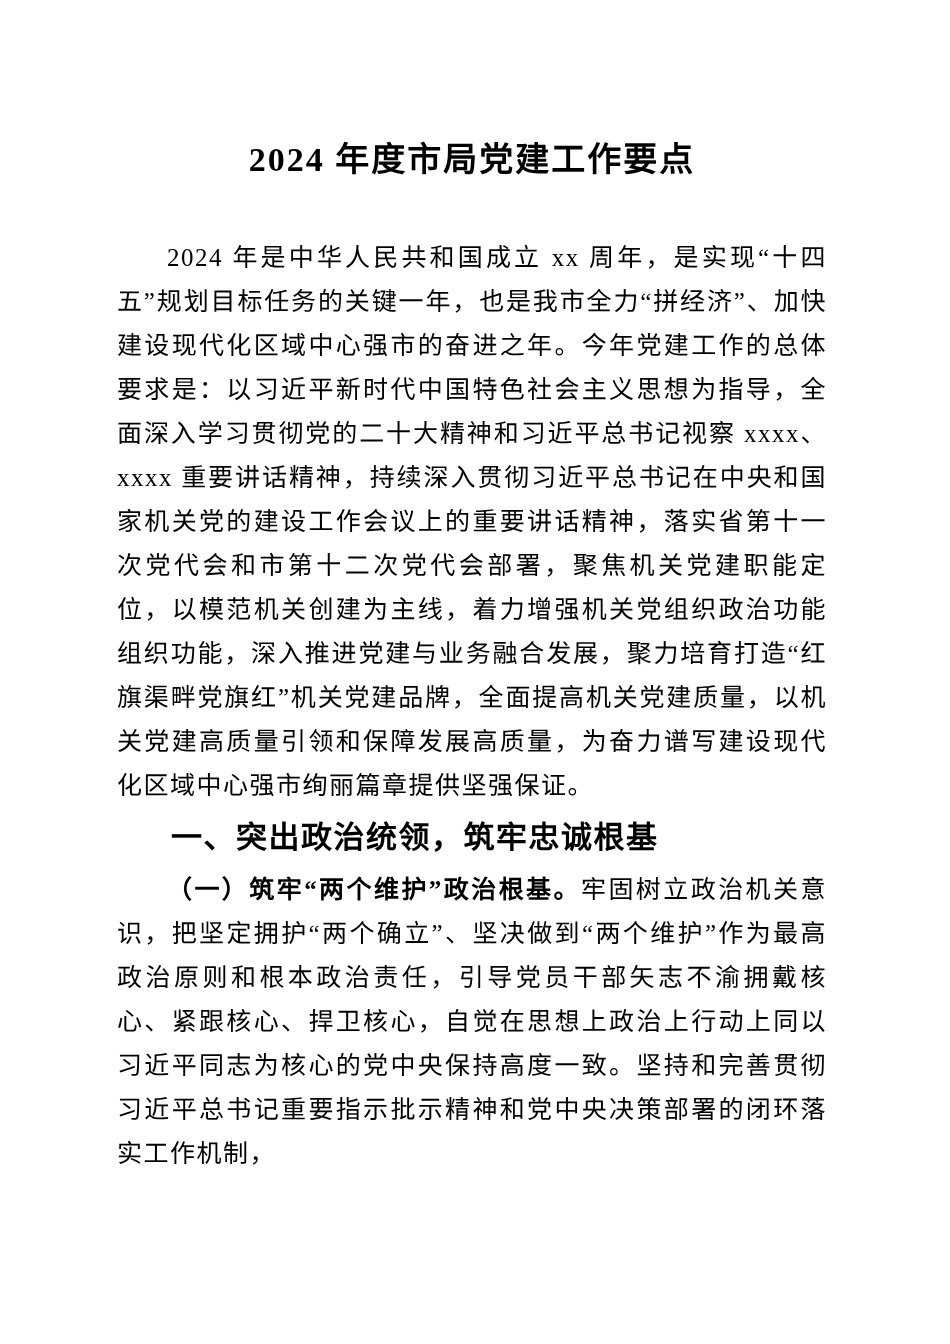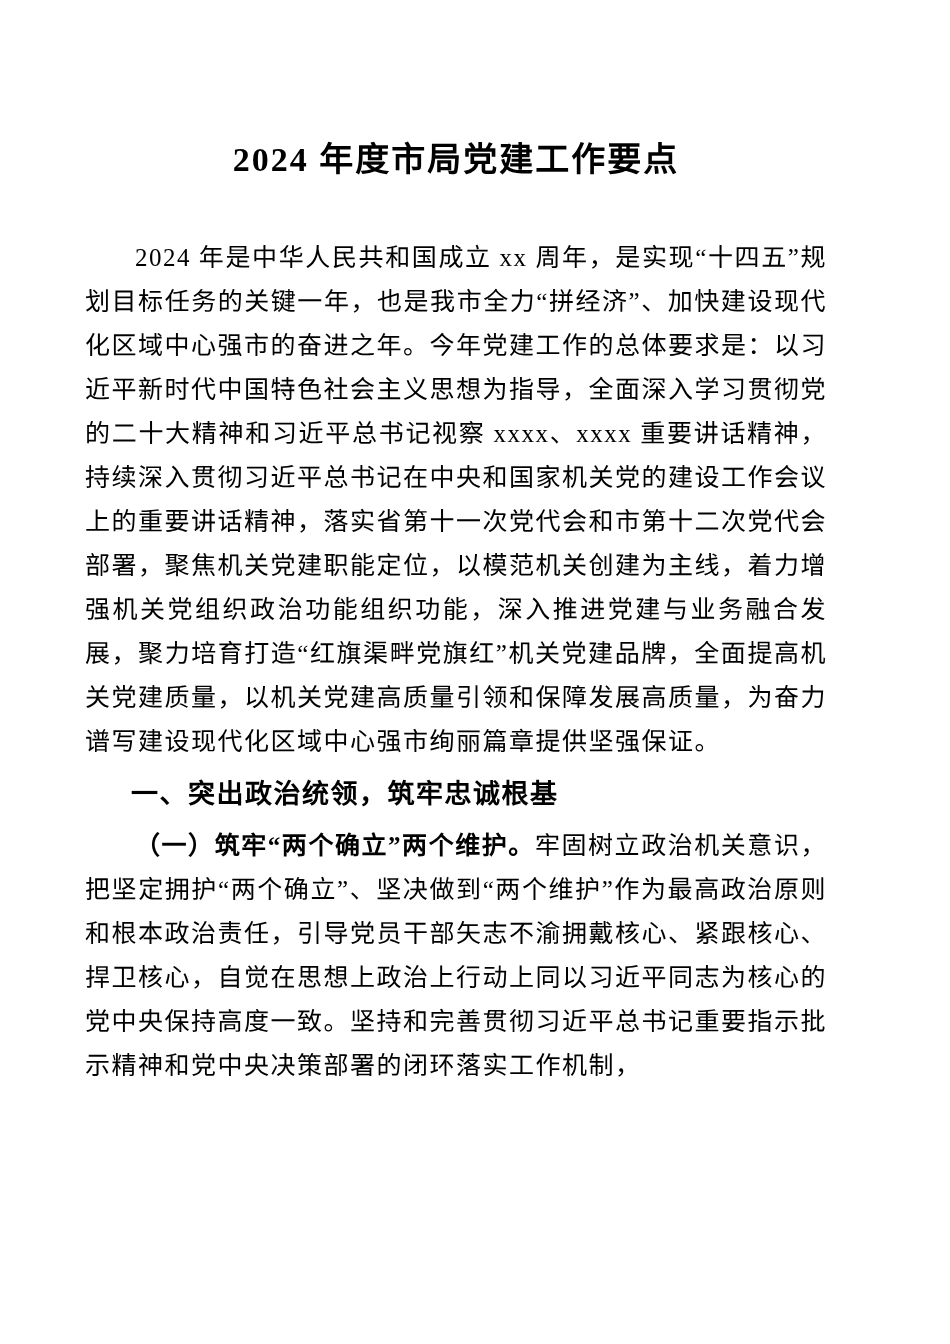--- a/index.html
+++ b/index.html
@@ -7,21 +7,21 @@
     padding: 0;
     background: #ffffff;
   }
   .page {
     position: relative;
     width: 950px;
     height: 1344px;
     margin: 0 auto;
     background: #ffffff;
     box-sizing: border-box;
-    padding: 136px 115px 0 77px;
+    padding: 136px 115px 0 109px;
     overflow: hidden;
     color: #000000;
   }
   .doc-title {
     margin: 0 0 52px 0;
     font-family: "Liberation Serif", "DejaVu Serif", serif;
     font-weight: bold;
     font-size: 34px;
     line-height: 48px;
     text-align: center;
@@ -35,36 +35,36 @@
     line-height: 44px;
     letter-spacing: 1.5px;
     text-align: justify;
     text-indent: 2em;
     color: #000000;
   }
   .section-heading {
     margin: 0;
     font-family: Liberation Sans, sans-serif;
     font-weight: bold;
-    font-size: 27px;
+    font-size: 31px;
     line-height: 44px;
     letter-spacing: 1.5px;
     text-indent: 2em;
     color: #000000;
   }
   .lead-bold {
     font-weight: bold;
   }
 </style>
 </head>
 <body>
 
 <div class="page">
 
   <h1 class="doc-title">2024 年度市局党建工作要点</h1>
 
   <p class="body-para">2024 年是中华人民共和国成立 xx 周年，是实现“十四五”规划目标任务的关键一年，也是我市全力“拼经济”、加快建设现代化区域中心强市的奋进之年。今年党建工作的总体要求是：以习近平新时代中国特色社会主义思想为指导，全面深入学习贯彻党的二十大精神和习近平总书记视察 xxxx、xxxx 重要讲话精神，持续深入贯彻习近平总书记在中央和国家机关党的建设工作会议上的重要讲话精神，落实省第十一次党代会和市第十二次党代会部署，聚焦机关党建职能定位，以模范机关创建为主线，着力增强机关党组织政治功能组织功能，深入推进党建与业务融合发展，聚力培育打造“红旗渠畔党旗红”机关党建品牌，全面提高机关党建质量，以机关党建高质量引领和保障发展高质量，为奋力谱写建设现代化区域中心强市绚丽篇章提供坚强保证。</p>
 
   <h2 class="section-heading">一、突出政治统领，筑牢忠诚根基</h2>
 
-  <p class="body-para"><span class="lead-bold">（一）筑牢“两个确立”两个维护。</span><span>牢固树立政治机关意识，把坚定拥护“两个确立”、坚决做到“两个维护”作为最高政治原则和根本政治责任，引导党员干部矢志不渝拥戴核心、紧跟核心、捍卫核心，自觉在思想上政治上行动上同以习近平同志为核心的党中央保持高度一致。坚持和完善贯彻习近平总书记重要指示批示精神和党中央决策部署的闭环落实工作机制，</span></p>
+  <p class="body-para"><span class="lead-bold">（一）筑牢“两个维护”政治根基。</span><span>牢固树立政治机关意识，把坚定拥护“两个确立”、坚决做到“两个维护”作为最高政治原则和根本政治责任，引导党员干部矢志不渝拥戴核心、紧跟核心、捍卫核心，自觉在思想上政治上行动上同以习近平同志为核心的党中央保持高度一致。坚持和完善贯彻习近平总书记重要指示批示精神和党中央决策部署的闭环落实工作机制，</span></p>
 
 </div>
 
 </body></html>

